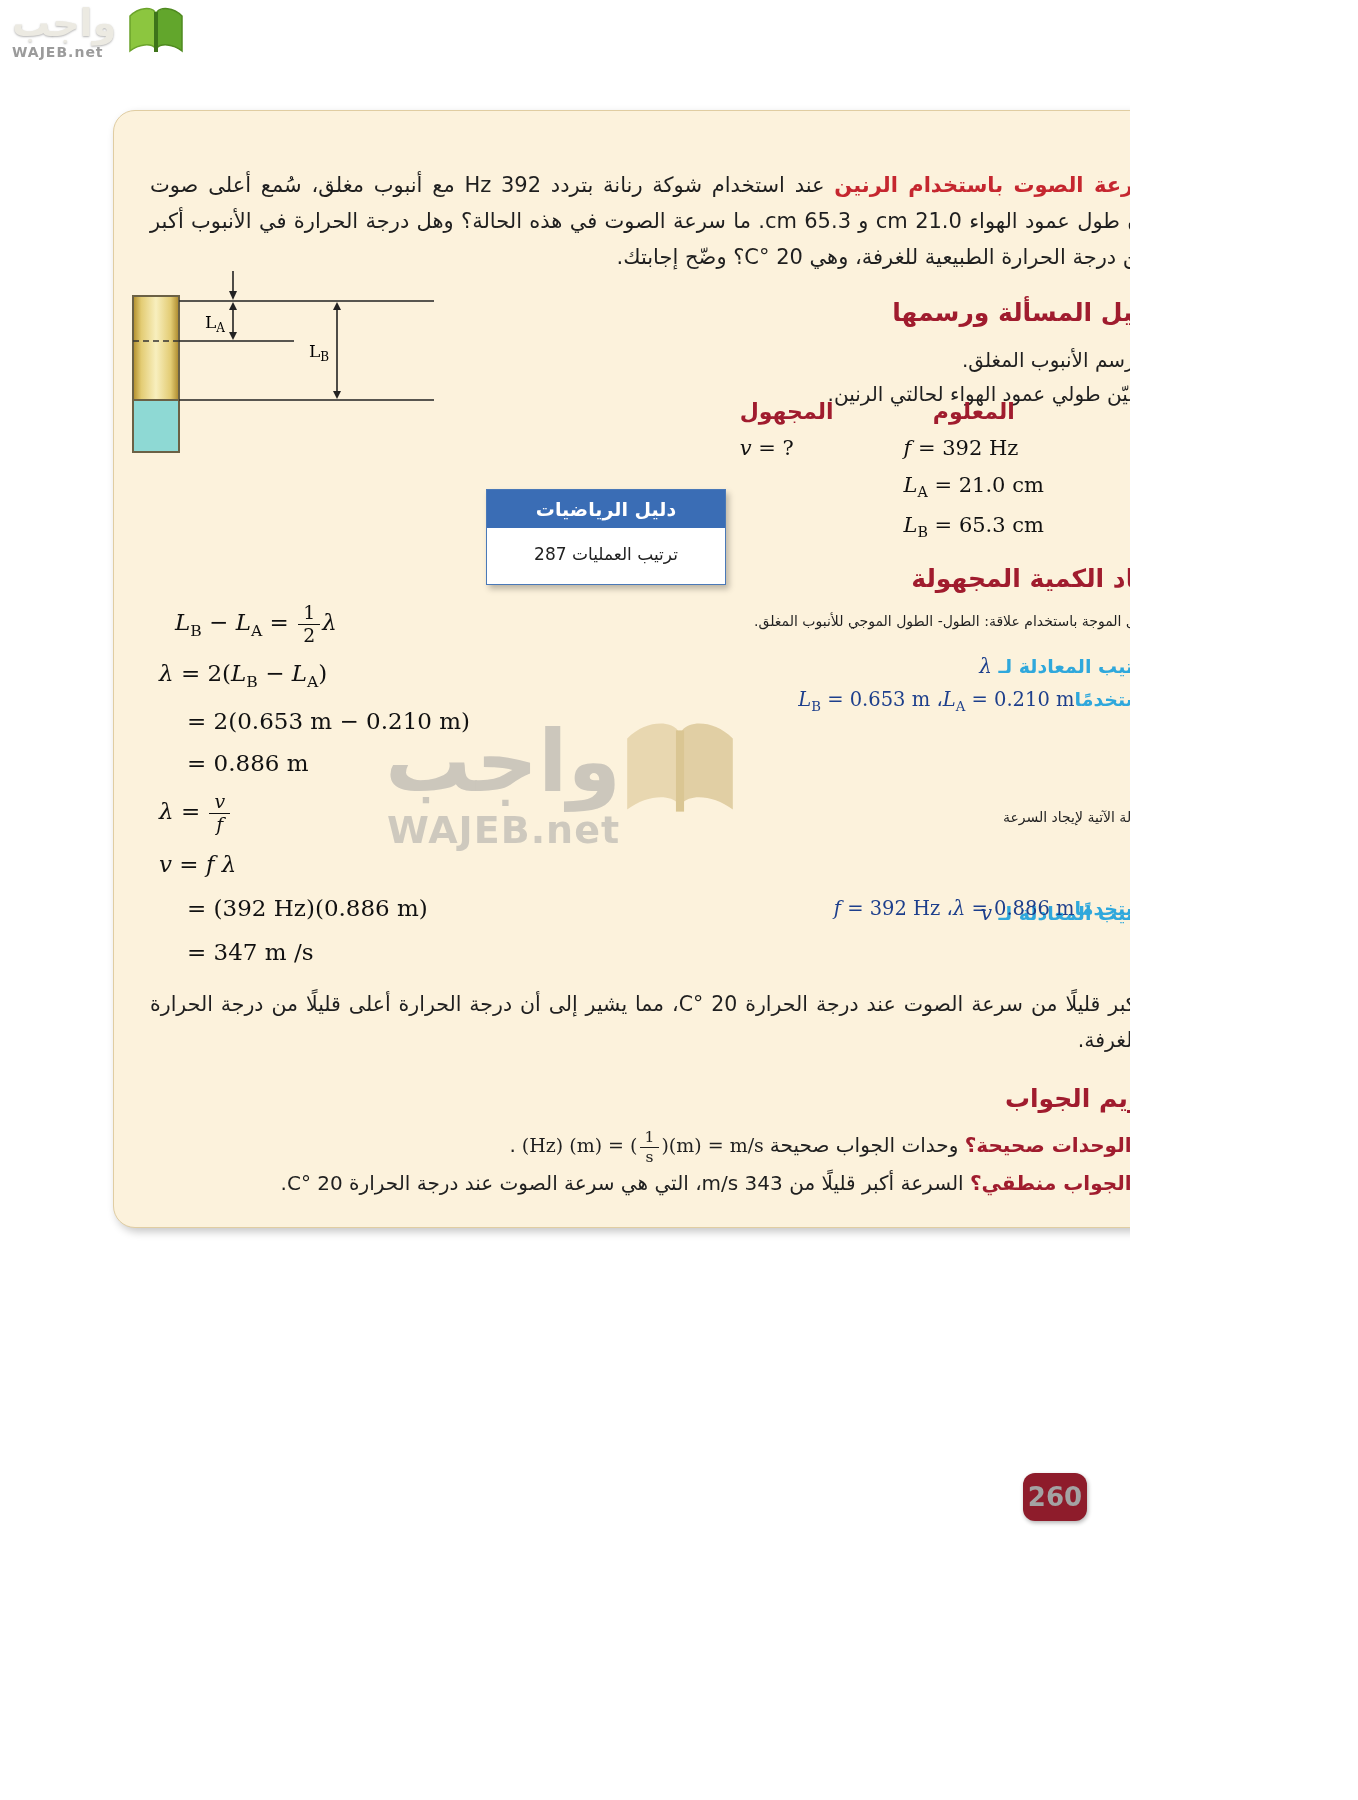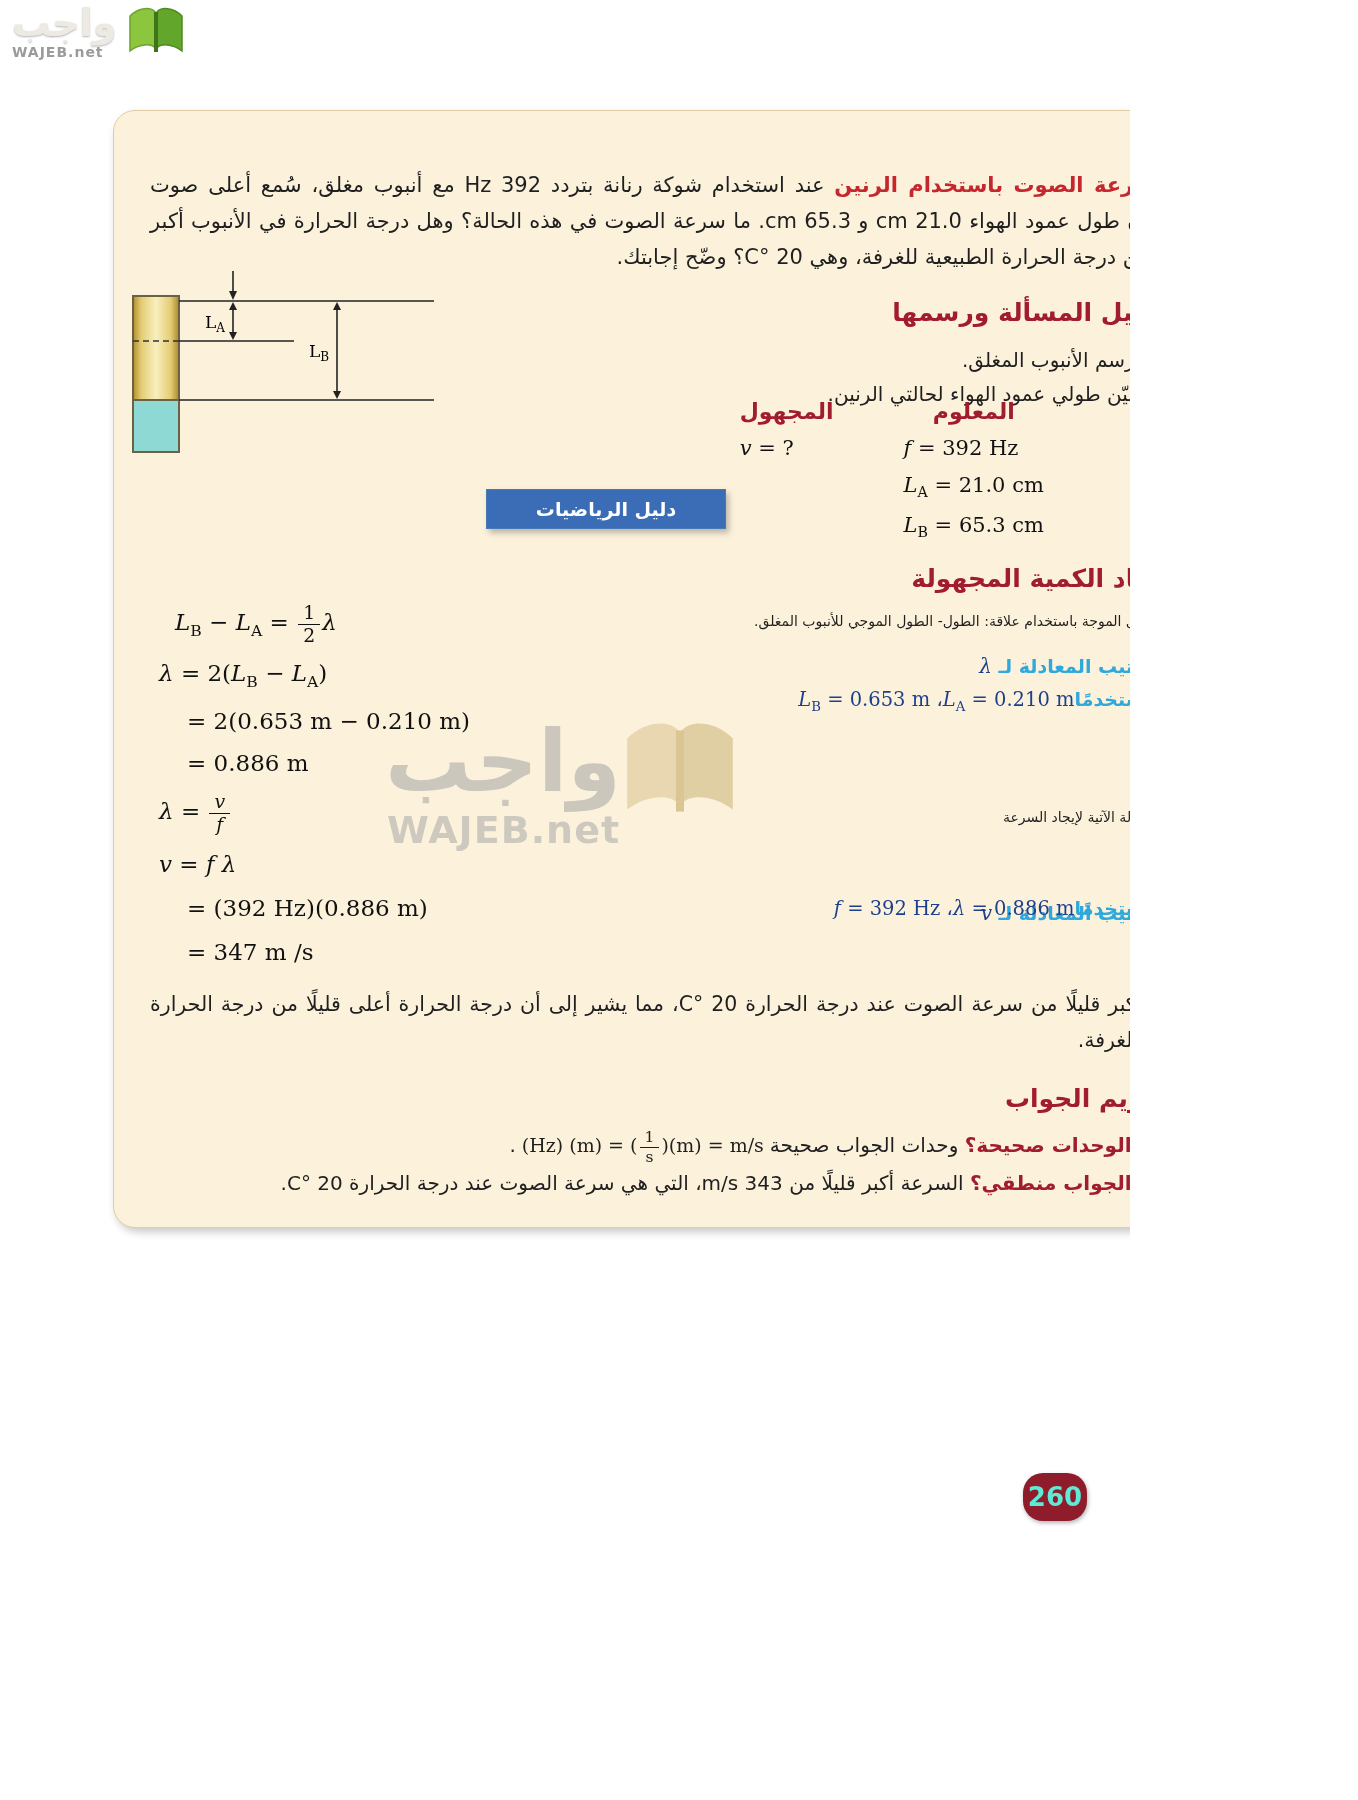--- a/index.html
+++ b/index.html
@@ -85,21 +85,21 @@
   .conclusion { position:absolute; top:876px; right:30px; left:36px; direction:rtl; text-align:justify;
                 font-size:20.5px; line-height:1.75; color:#1f1f1f; }
 
   
   .s3 { position:absolute; top:1016px; right:52px; left:40px; direction:rtl; font-size:20px; color:#1f1f1f; line-height:1.85; text-align:right; }
   .q-label { color:#a01c2e; font-weight:bold; }
   .q-math { font-family:"DejaVu Serif",serif; direction:ltr; display:inline-block; margin:0 6px; font-size:19px; }
 
   
   .page-num { position:absolute; left:1023px; top:1473px; width:64px; height:48px; background:#8e1c2b;
-              border-radius:20px; color:#5eead4; font-weight:bold; font-size:26px;
+              border-radius:12px; color:#a3a3a3; font-weight:bold; font-size:26px;
               display:flex; align-items:center; justify-content:center; box-shadow:1px 2px 4px rgba(0,0,0,.3); }
 
   
   .watermark { position:absolute; left:385px; top:712px; width:360px; height:150px; pointer-events:none; z-index:40; }
   .wm-ar { position:absolute; left:0; top:6px; font-size:86px; font-weight:bold; color:#9d9d9d; opacity:.5; line-height:1; }
   .wm-en { position:absolute; left:2px; top:96px; font-size:38px; font-weight:bold; color:#a2a2a2; opacity:.5; letter-spacing:1px; }
   .wm-book { position:absolute; right:0; top:-6px; opacity:.6; }
 </style>
 </head>
 <body>
@@ -179,20 +179,21 @@
         <div class="math-line"><span class="it">L</span><sub>B</sub><span> = 65.3 cm</span></div>
       </div>
       <div>
         <div class="kn-head">المجهول</div>
         <div class="math-line"><span class="it">v</span><span> = ?</span></div>
       </div>
     </div>
 
     <div class="guide">
       <div class="guide-head">دليل الرياضيات</div>
+      <div class="guide-body">ترتيب العمليات 287</div>
     </div>
 
     <div class="sec-head sh2">
       <span class="numbox n2">2</span>
       <span class="sec-title">إيجاد الكمية المجهولة</span>
     </div>
 
     <div class="rtl-line intro">حل لإيجاد طول الموجة باستخدام علاقة: الطول- الطول الموجي للأنبوب المغلق.</div>
 
     <div class="hint h1">

